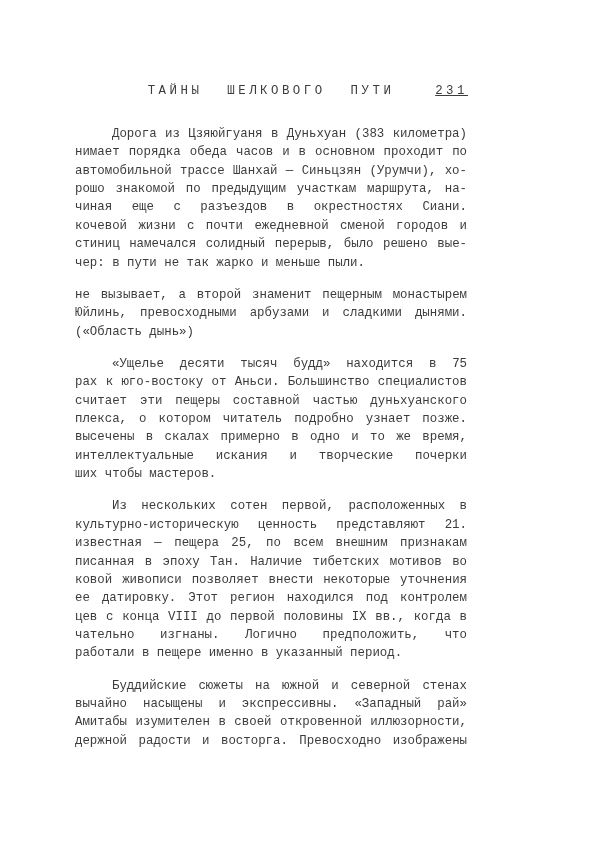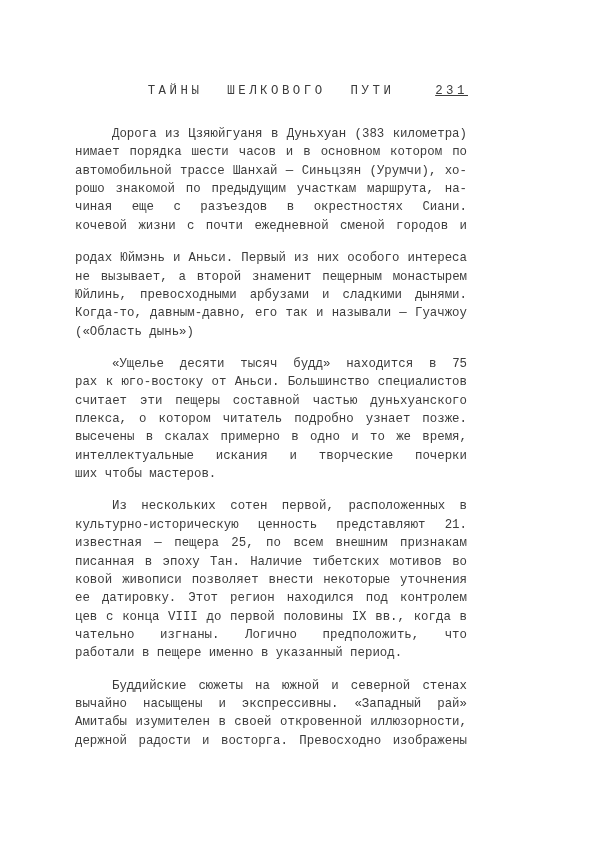--- a/index.html
+++ b/index.html
@@ -59,31 +59,31 @@
 <body>
 
 <div class="page">
   <div class="header">
     <span class="title">ТАЙНЫ ШЕЛКОВОГО ПУТИ</span>
     <span class="pagenum">231</span>
   </div>
   <div class="textblock">
       <div class="para">
         <div class="line first">Дорога из Цзяюйгуаня в Дуньхуан (383 километра) за-</div>
-        <div class="line">нимает порядка шести часов и в основном котором по</div>
+        <div class="line">нимает порядка обеда часов и в основном проходит по</div>
         <div class="line">автомобильной трассе Шанхай — Синьцзян (Урумчи), хо-</div>
         <div class="line">рошо знакомой по предыдущим участкам маршрута, на-</div>
         <div class="line">чиная еще с разъездов в окрестностях Сиани. Поскольку в</div>
         <div class="line">кочевой жизни с почти ежедневной сменой городов и го-</div>
+        <div class="line">стиниц намечался солидный перерыв, было решено вые-</div>
+        <div class="line lastline">чер: в пути не так жарко и меньше пыли.</div>
       </div>
       <div class="para">
-        <div class="line">родах Юймэнь и Аньси. Первый из них особого интереса</div>
         <div class="line">не вызывает, а второй знаменит пещерным монастырем</div>
         <div class="line">Юйлинь, превосходными арбузами и сладкими дынями.</div>
-        <div class="line">Когда-то, давным-давно, его так и называли — Гуачжоу</div>
         <div class="line lastline">(«Область дынь»)</div>
       </div>
       <div class="para">
         <div class="line first">«Ущелье десяти тысяч будд» находится в 75 километ-</div>
         <div class="line">рах к юго-востоку от Аньси. Большинство специалистов</div>
         <div class="line">считает эти пещеры составной частью дуньхуанского ком-</div>
         <div class="line">плекса, о котором читатель подробно узнает позже. Они</div>
         <div class="line">высечены в скалах примерно в одно и то же время, близки</div>
         <div class="line">интеллектуальные искания и творческие почерки работав-</div>
         <div class="line lastline">ших чтобы мастеров.</div>

